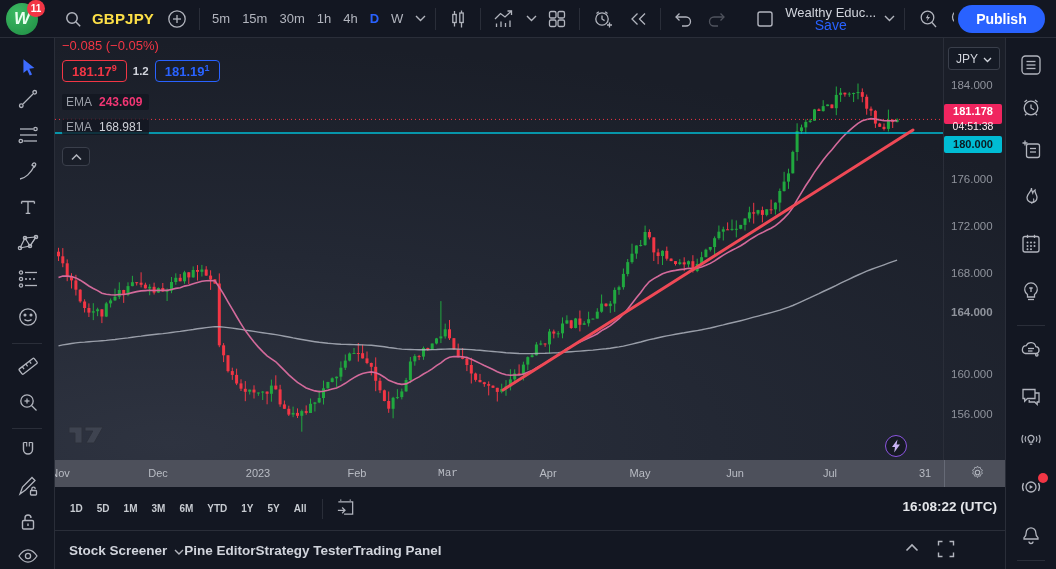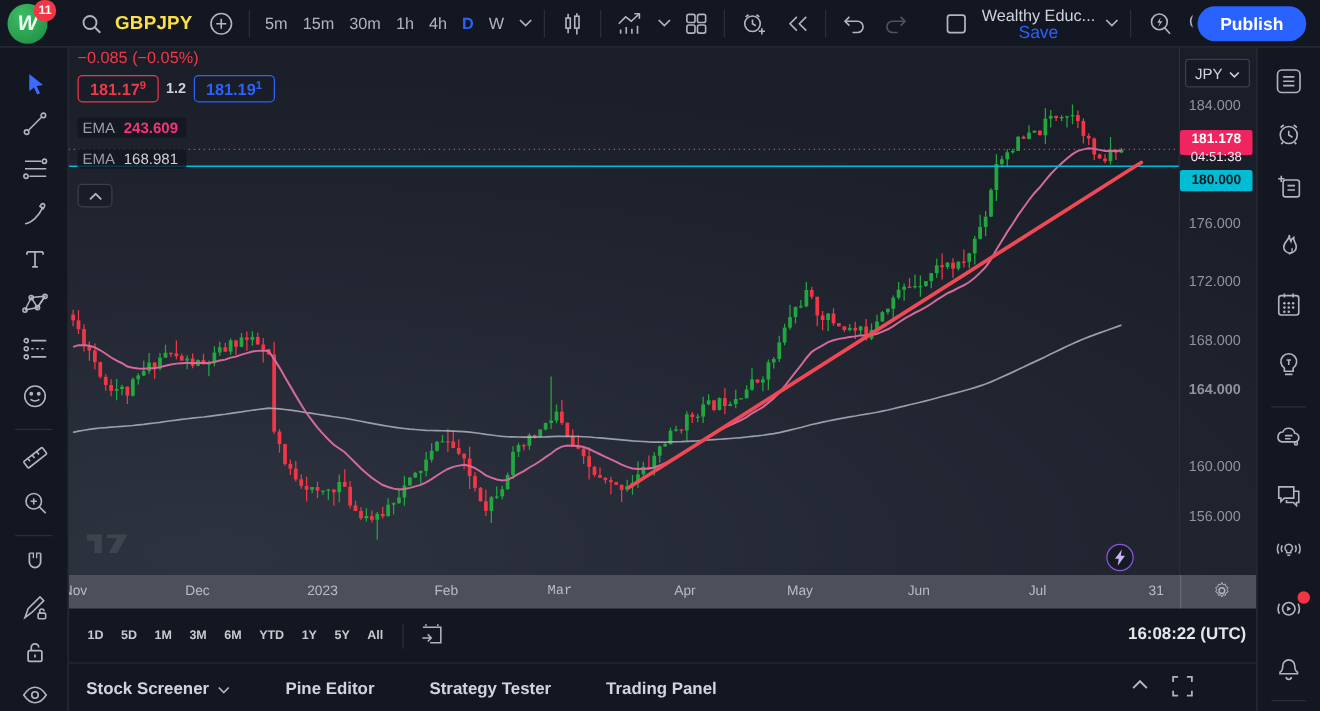--- a/index.html
+++ b/index.html
@@ -848,21 +848,21 @@
       <svg width="21" height="21" viewBox="0 0 22 22" fill="none" stroke="currentColor" stroke-width="1.3">
           <path d="M6 4 V2.5 M16 4 V2.5"></path>
           <path d="M3.5 5 h15 v13 h-9"></path>
           <path d="M3 14 h7 M7.5 11 l3 3 -3 3"></path>
         </svg>
     </button>
     <div id="clock">16:08:22 (UTC)</div>
   </div>
 
   <div id="footer">
-    <div id="footHost" style="display:flex;align-items:center;gap:44px;">
+    <div id="footHost" style="display:flex;align-items:center;">
         <button class="ft-item">
           <span>Stock Screener</span>
           <span><svg width="10" height="6" viewBox="0 0 10 6" fill="none" stroke="currentColor" stroke-width="1.4">
               <path d="M1 1 L5 5 L9 1"></path>
             </svg></span>
         </button>
         <button class="ft-item">
           <span>Pine Editor</span>
         </button>
         <button class="ft-item">

